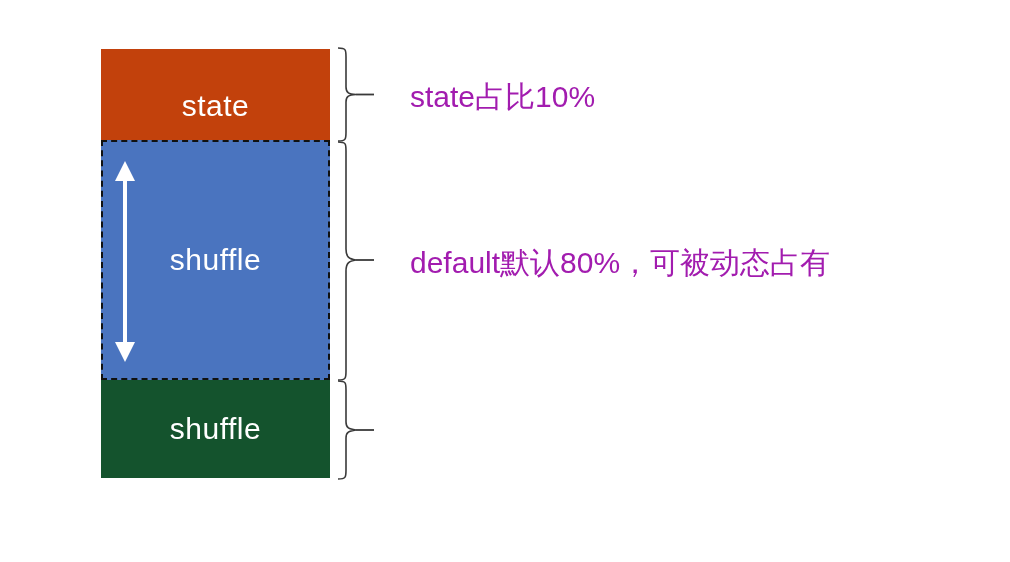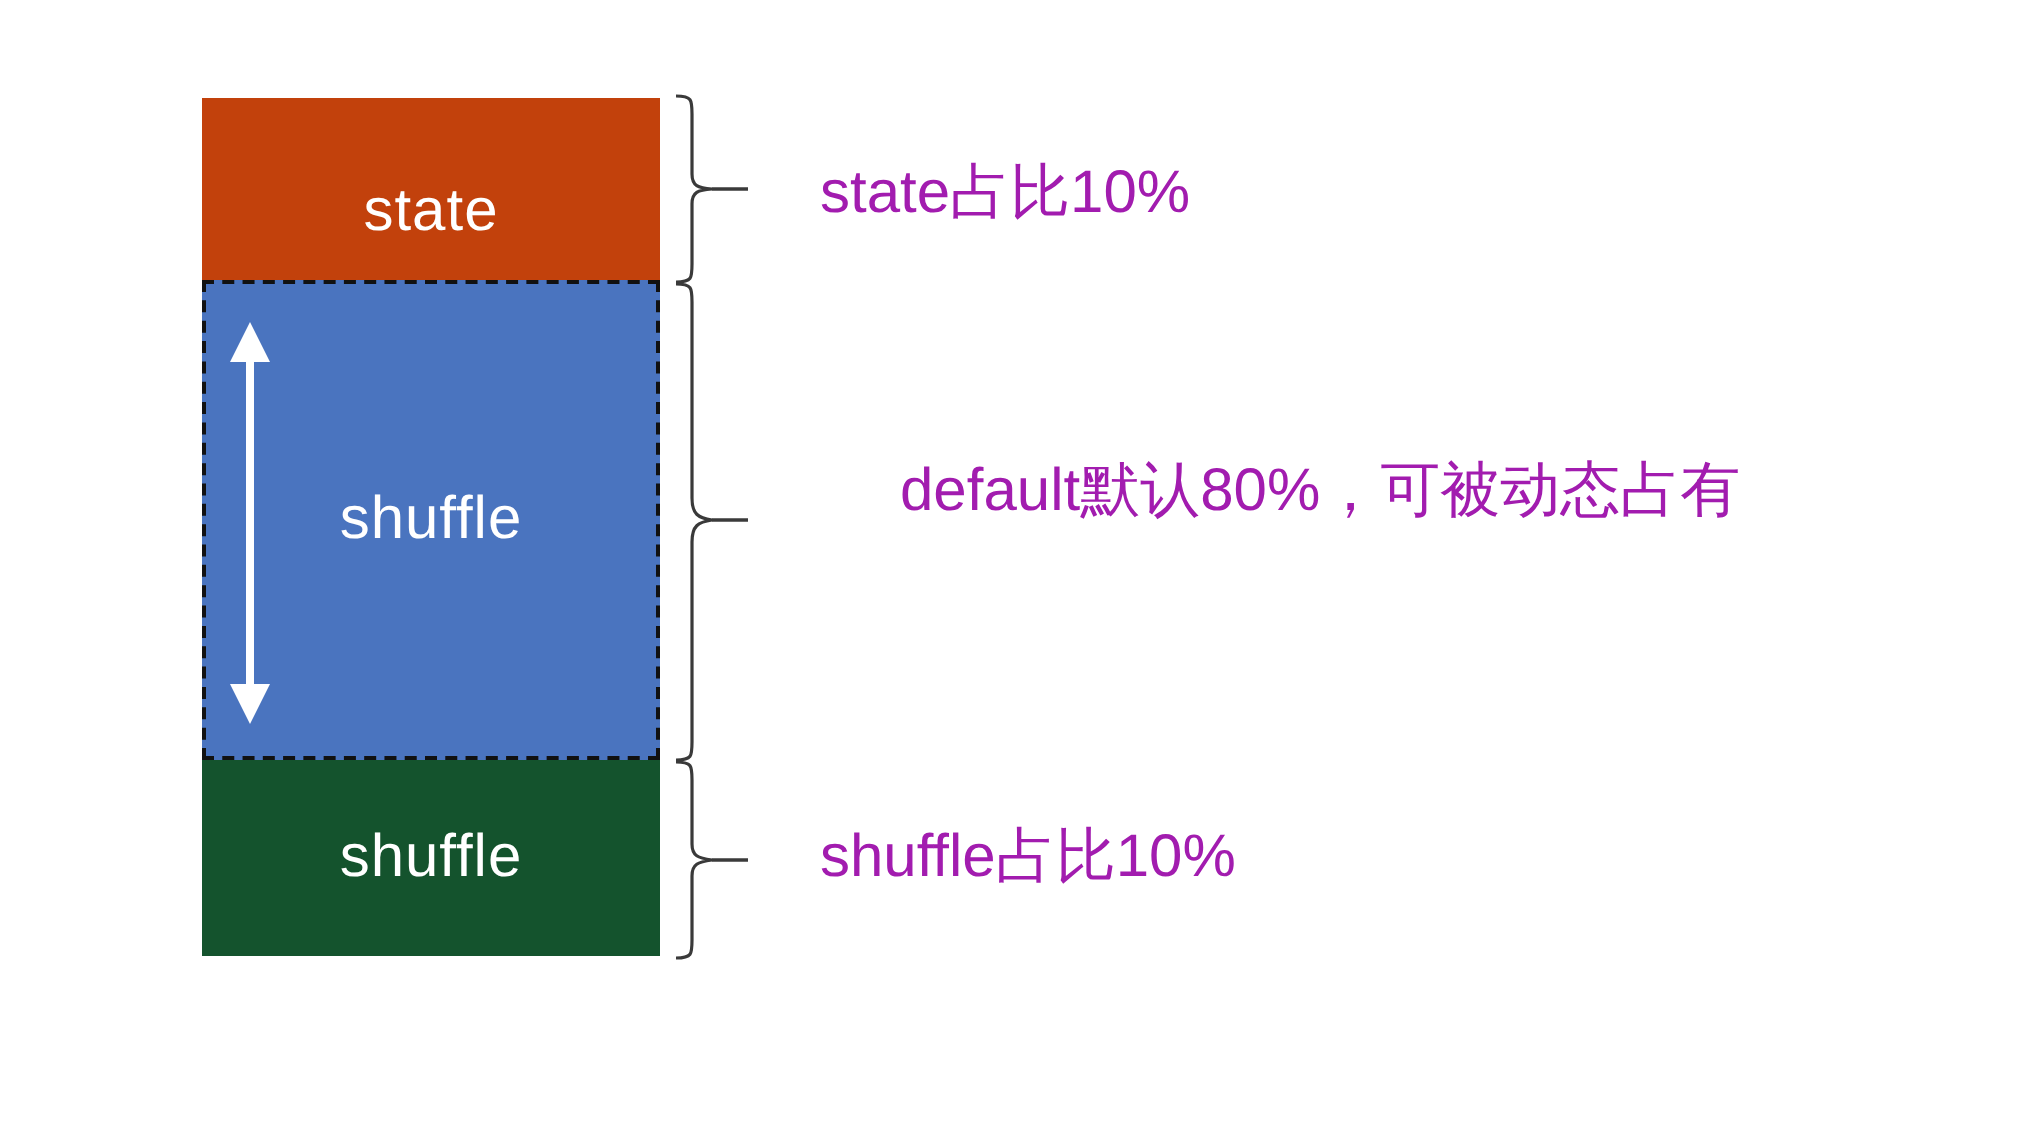--- a/index.html
+++ b/index.html
@@ -85,21 +85,21 @@
   .annotation {
     position: absolute;
     left: 410px;
     color: #a21caf;
     font-size: 30px;
     line-height: 1;
     white-space: nowrap;
     user-select: none;
   }
   #annotation-state   { top: 82px; }
-  #annotation-default { top: 231px; margin-left: 40px; }
+  #annotation-default { top: 248px; }
   #annotation-shuffle { top: 414px; }
 </style>
 </head>
 <body>
 
 <div id="diagram-root">
 
   <div class="block" id="block-state">
     <span class="block-label">state</span>
   </div>
@@ -133,15 +133,14 @@
   <svg class="brace" id="brace-shuffle" viewBox="0 0 40 100" preserveAspectRatio="none">
     <path d="M 2,1 C 10,1 10,3 10,10 L 10,42 C 10,48 13,49 20,50
              C 13,51 10,52 10,58 L 10,90 C 10,97 10,99 2,99" fill="none" stroke="#3A3A3A" stroke-width="1.6"></path>
     <line x1="20" y1="50" x2="38" y2="50" stroke="#3A3A3A" stroke-width="1.8"></line>
   </svg>
 
   <div class="annotation" id="annotation-state">state占比10%</div>
 
   <div class="annotation" id="annotation-default">default默认80%，可被动态占有</div>
 
-  <div class="annotation" id="annotation-shuffle">shuffle占比10%</div>
 
 </div>
 
 </body></html>

